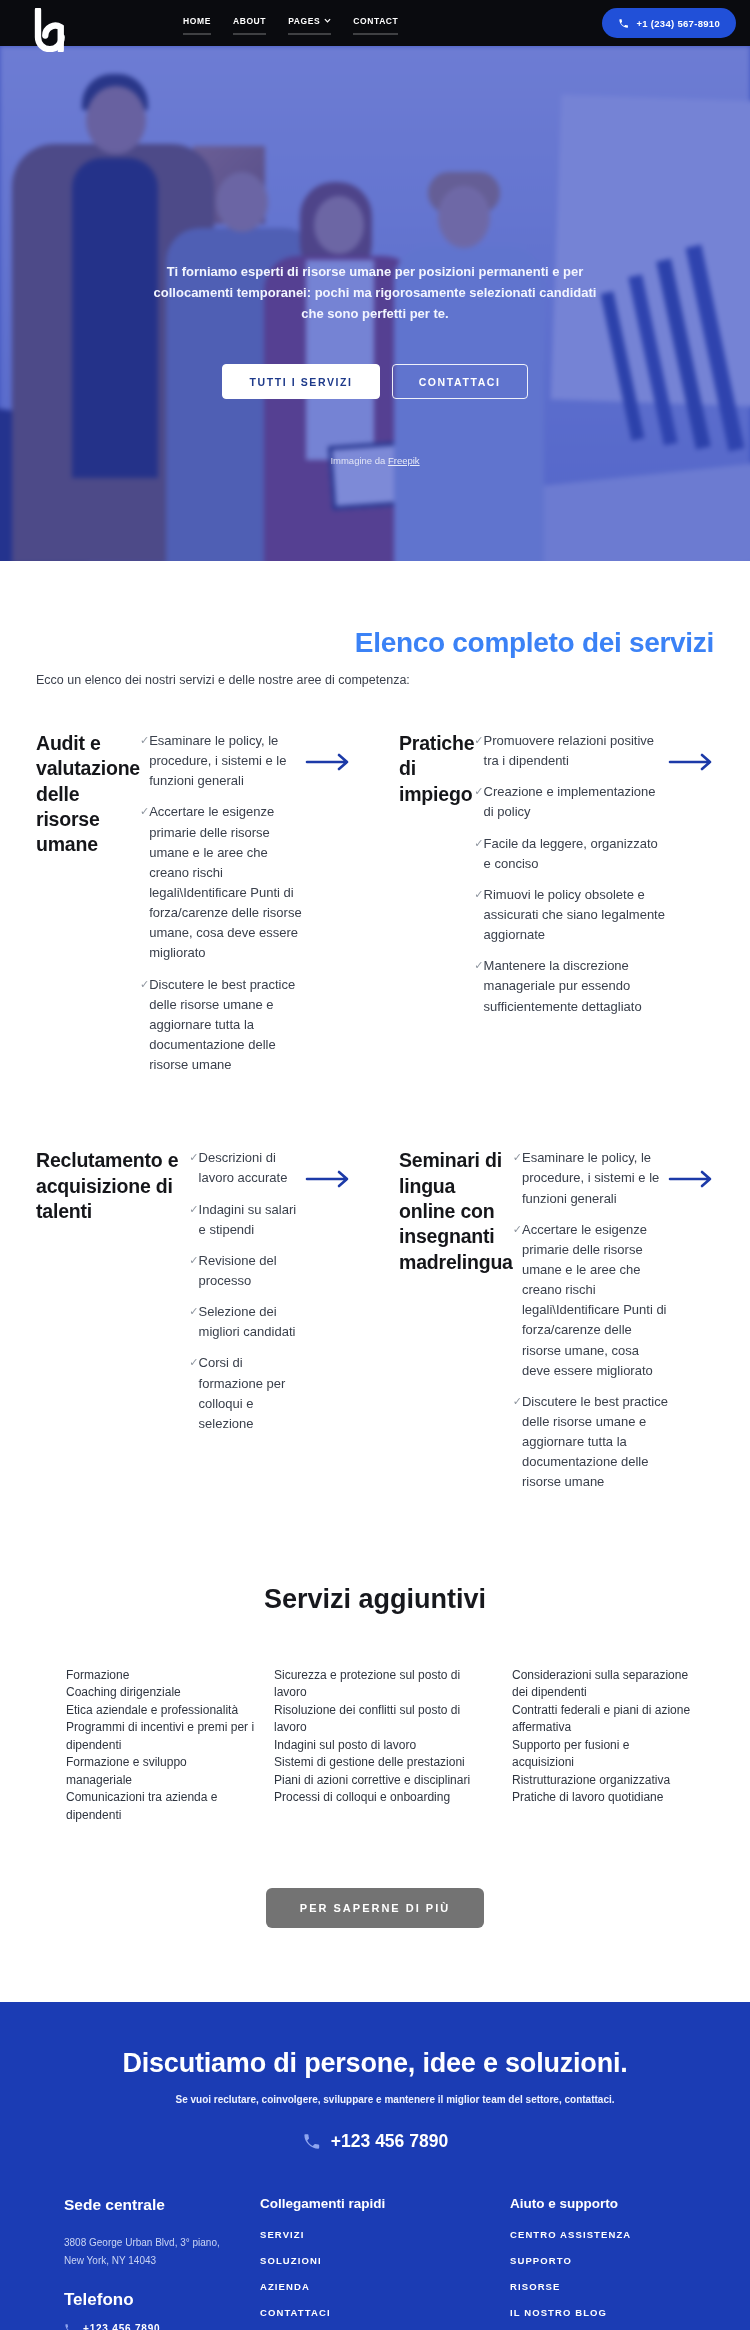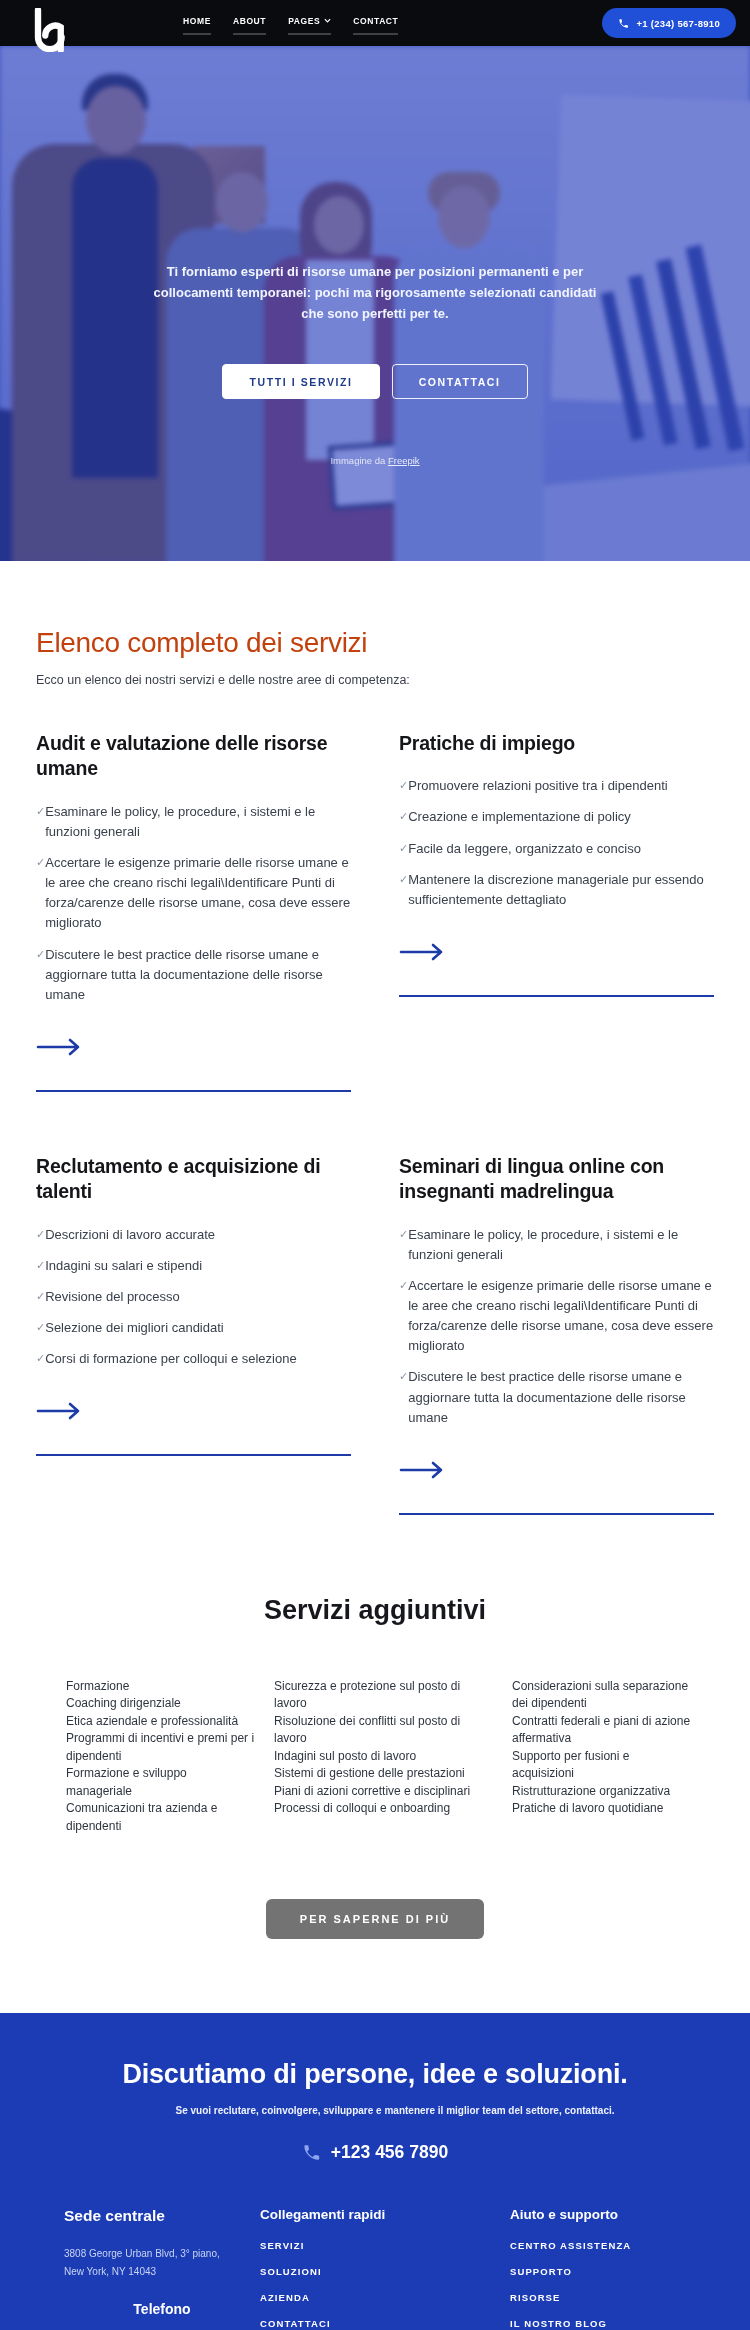--- a/index.html
+++ b/index.html
@@ -52,24 +52,24 @@
   .hero-buttons { margin-top:40px; display:flex; justify-content:center; gap:12px; }
   .btn-hero { font-family:inherit; font-size:10.5px; font-weight:bold; letter-spacing:1.6px; padding:0 26px;
     height:35px; border-radius:4px; cursor:pointer; }
   .btn-white { background:#fff; color:#1e3a8a; border:1px solid #fff; }
   .btn-outline { background:transparent; color:#fff; border:1px solid rgba(255,255,255,0.9); }
   .credit { margin-top:56px; color:rgba(255,255,255,0.78); font-size:9.5px; }
   .credit a { color:rgba(255,255,255,0.85); text-decoration:underline; cursor:pointer; }
 
   
   .services { padding:66px 36px 0; }
-  .services h2 { color:#c2410c; font-size:28px; font-weight:normal; letter-spacing:-0.3px; }
+  .services h2 { color:#3b82f6; font-size:28px; font-weight:bold; letter-spacing:-0.3px;text-align:right; }
   .services-sub { margin-top:14px; color:#3c414d; font-size:12.5px; }
   .cards { margin-top:44px; display:grid; grid-template-columns:1fr 1fr; column-gap:48px; row-gap:62px; }
-  .card { display:flex; flex-direction:column; }
+  .card { display:flex; }
   .card h3 { color:#15161a; font-size:19.5px; font-weight:bold; line-height:1.3; letter-spacing:-0.2px; margin-bottom:20px; }
   .card ul { list-style:none; }
   .card li { display:flex; font-size:13px; line-height:1.55; color:#3a404c; margin-bottom:11px; }
   .check-icon { color:#8d949e; font-size:11px; flex:0 0 auto; padding-top:1px; }
   .check-icon::before { content:"✓"; }
   .card-arrow { margin:22px 0 0; width:50px; cursor:pointer; display:block; }
   .card-divider { margin-top:30px; border-top:2px solid #1c3aa8; }
 
   
   .additional { text-align:center; padding:80px 0 74px; }
@@ -84,21 +84,21 @@
   
   .footer { background:#1b3cb4; height:485px; color:#fff; padding-top:46px; }
   .footer-head { text-align:center; font-size:27px; font-weight:bold; letter-spacing:-0.2px; }
   .footer-sub { text-align:center; font-size:10px; font-weight:bold; margin-top:15px; color:#eef2ff;padding-left:40px; }
   .footer-phone { margin:26px auto 0; display:flex; justify-content:center; align-items:center; gap:10px;
     font-size:17.5px; font-weight:bold; cursor:pointer; width:max-content; }
   .footer-cols { margin-top:44px; padding:0 64px; display:grid; grid-template-columns:196px 250px 1fr; }
   .fcol h4.big { font-size:15.5px; font-weight:bold; margin-bottom:20px; }
   .fcol h4.mid { font-size:13.5px; font-weight:bold; margin-bottom:18px; }
   .address { font-size:10px; line-height:1.8; color:#c9d4f4; }
-  .f-subhead { font-size:14px; font-weight:bold; margin:20px 0 13px;text-align:center; }
+  .f-subhead { font-size:17px; font-weight:bold; margin:20px 0 13px; }
   .icon-line { display:flex; align-items:center; gap:8px; font-size:10px; font-weight:bold; letter-spacing:0.8px;
     color:#fff; text-decoration:none; cursor:pointer; }
   .flink { display:block; font-size:9.5px; font-weight:bold; letter-spacing:1.1px; color:#fff;
     text-decoration:none; margin-bottom:15px; cursor:pointer; }
 </style>
 </head>
 <body>
 
 <div class="page">
 
@@ -204,20 +204,24 @@
               <span class="check-icon"></span>
               <span>Promuovere relazioni positive tra i dipendenti</span>
             </li>
           <li>
               <span class="check-icon"></span>
               <span>Creazione e implementazione di policy</span>
             </li>
           <li>
               <span class="check-icon"></span>
               <span>Facile da leggere, organizzato e conciso</span>
+            </li>
+          <li>
+              <span class="check-icon"></span>
+              <span>Rimuovi le policy obsolete e assicurati che siano legalmente aggiornate</span>
             </li>
           <li>
               <span class="check-icon"></span>
               <span>Mantenere la discrezione manageriale pur essendo sufficientemente dettagliato</span>
             </li>
         </ul>
         <a class="card-arrow">
           <svg width="46" height="18" viewBox="0 0 46 18" fill="none">
             <path d="M2 9 H42 M34 2 L42 9 L34 16" stroke="#1c3aa8" stroke-width="2.6" stroke-linecap="round" stroke-linejoin="round"></path>
           </svg>

